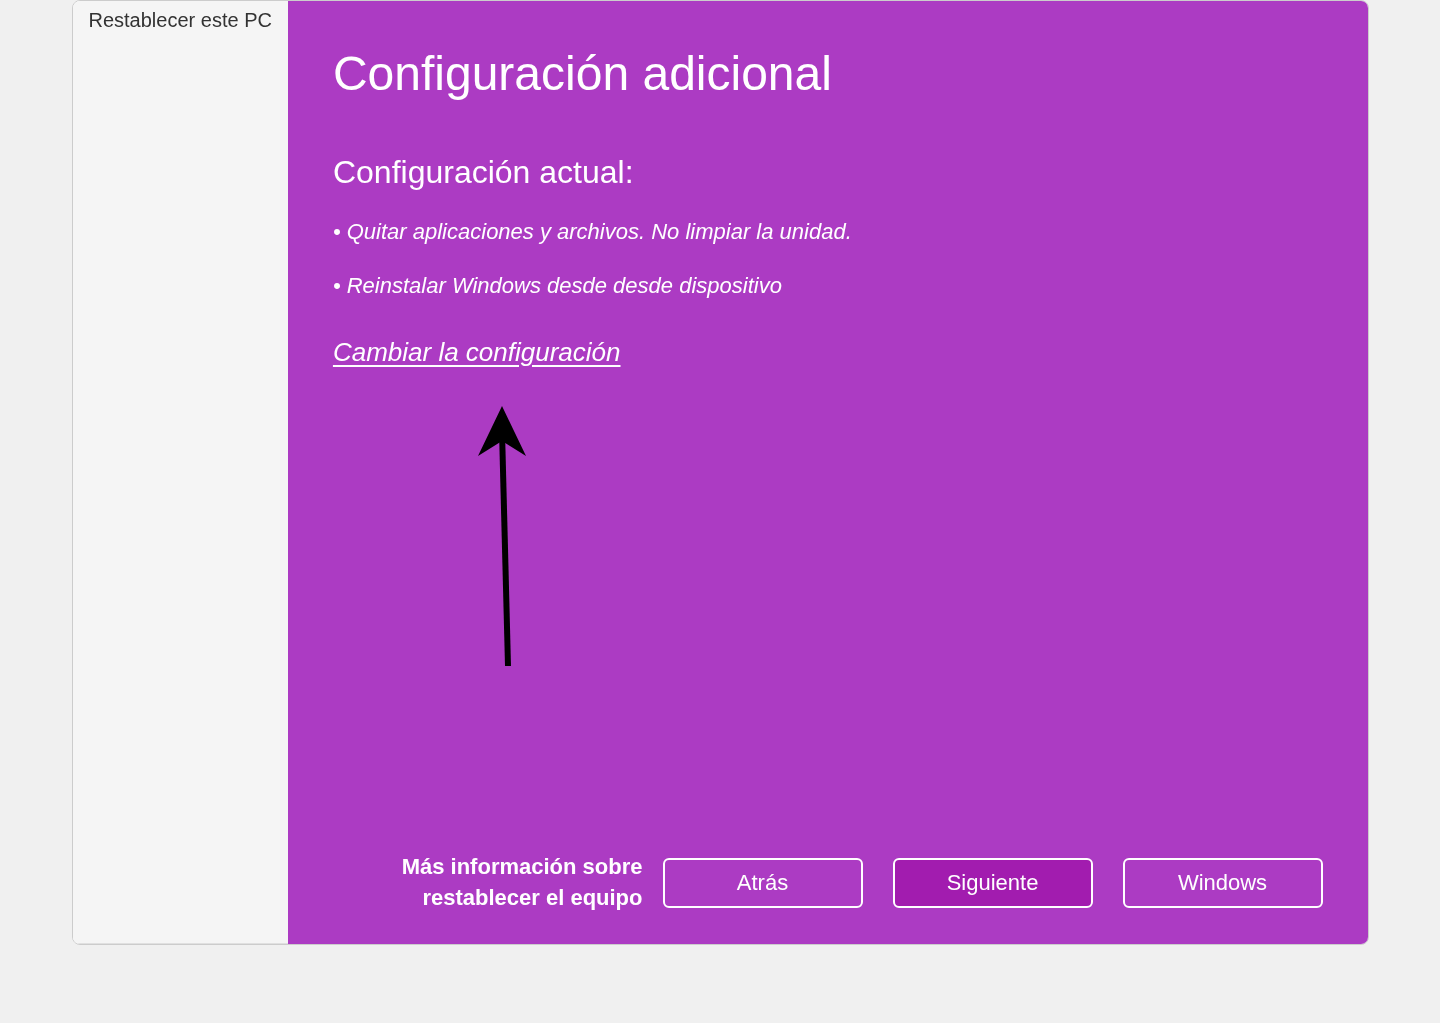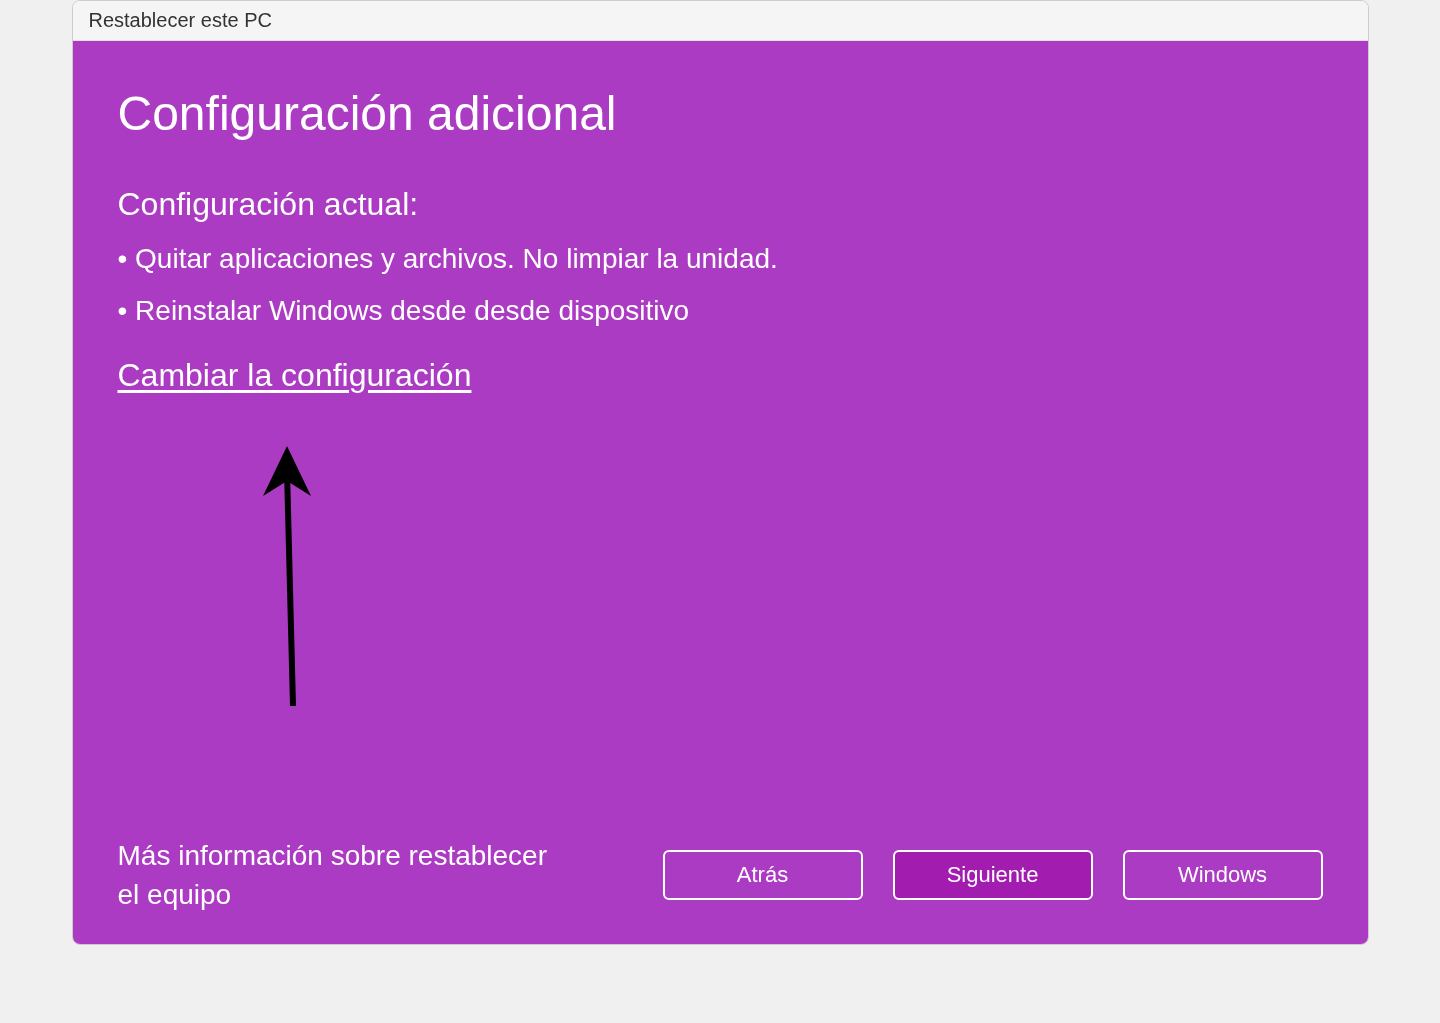--- a/index.html
+++ b/index.html
@@ -16,81 +16,85 @@
     }
     .window {
       width: 1297px;
       height: 945px;
       margin: 0 auto;
       background: white;
       border: 1px solid #ccc;
       border-radius: 8px;
       overflow: hidden;
       display: flex;
-      flex-direction: column;
+      flex-direction: row;
     }
     .titlebar {
       background: #f5f5f5;
       padding: 8px 16px;
       font-size: 20px;
       color: #333;
       border-bottom: 1px solid #e0e0e0;
     }
     .content {
       flex: 1;
       background: #ac3bc3;
       color: white;
       padding: 45px 45px 30px 45px;
       display: flex;
       flex-direction: column;
       position: relative;
+      gap: 8px;
     }
     .heading {
       font-size: 48px;
       font-weight: 300;
       margin-bottom: 45px;
     }
     .subheading {
       font-size: 32px;
       font-weight: 400;
       margin-bottom: 20px;
     }
     .bullet-item {
-      font-size: 28px;
+      font-size: 22px;
       font-weight: 400;
       margin-bottom: 20px;
       padding-left: 0;
+      font-style: italic;
     }
     .change-link {
-      font-size: 32px;
+      font-size: 26px;
       font-weight: 400;
       text-decoration: underline;
       cursor: pointer;
       display: inline-block;
       margin-top: 10px;
       text-underline-offset: 4px;
+      font-style: italic;
     }
     .arrow-annotation {
       position: absolute;
       left: 180px;
       top: 400px;
       pointer-events: none;
     }
     .footer {
       margin-top: auto;
       display: flex;
       align-items: center;
       justify-content: space-between;
       gap: 20px;
     }
     .info-link {
-      font-size: 28px;
-      font-weight: 400;
+      font-size: 22px;
+      font-weight: 700;
       max-width: 450px;
       line-height: 1.4;
+      text-align: right;
     }
     .button-row {
       display: flex;
       gap: 30px;
     }
     .btn {
       font-family: inherit;
       font-size: 22px;
       padding: 10px 0;
       width: 200px;

